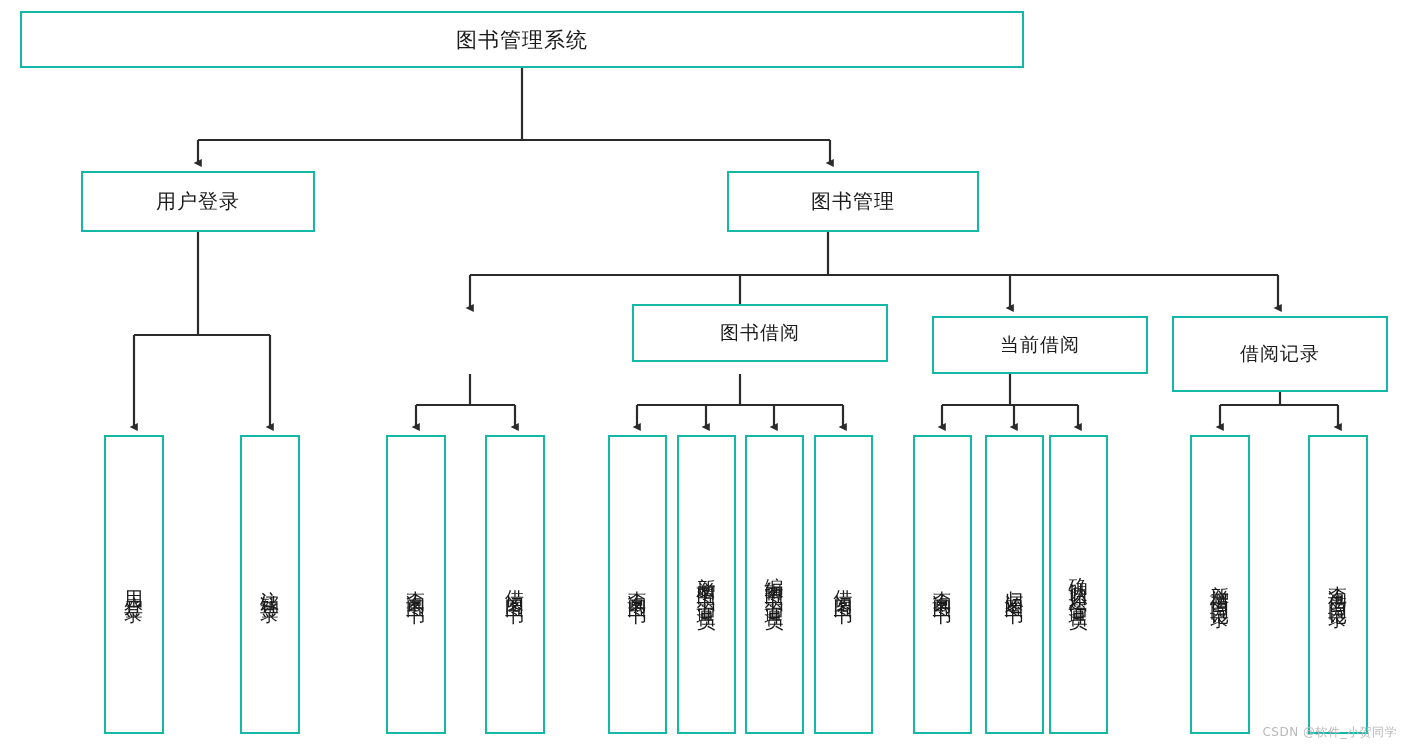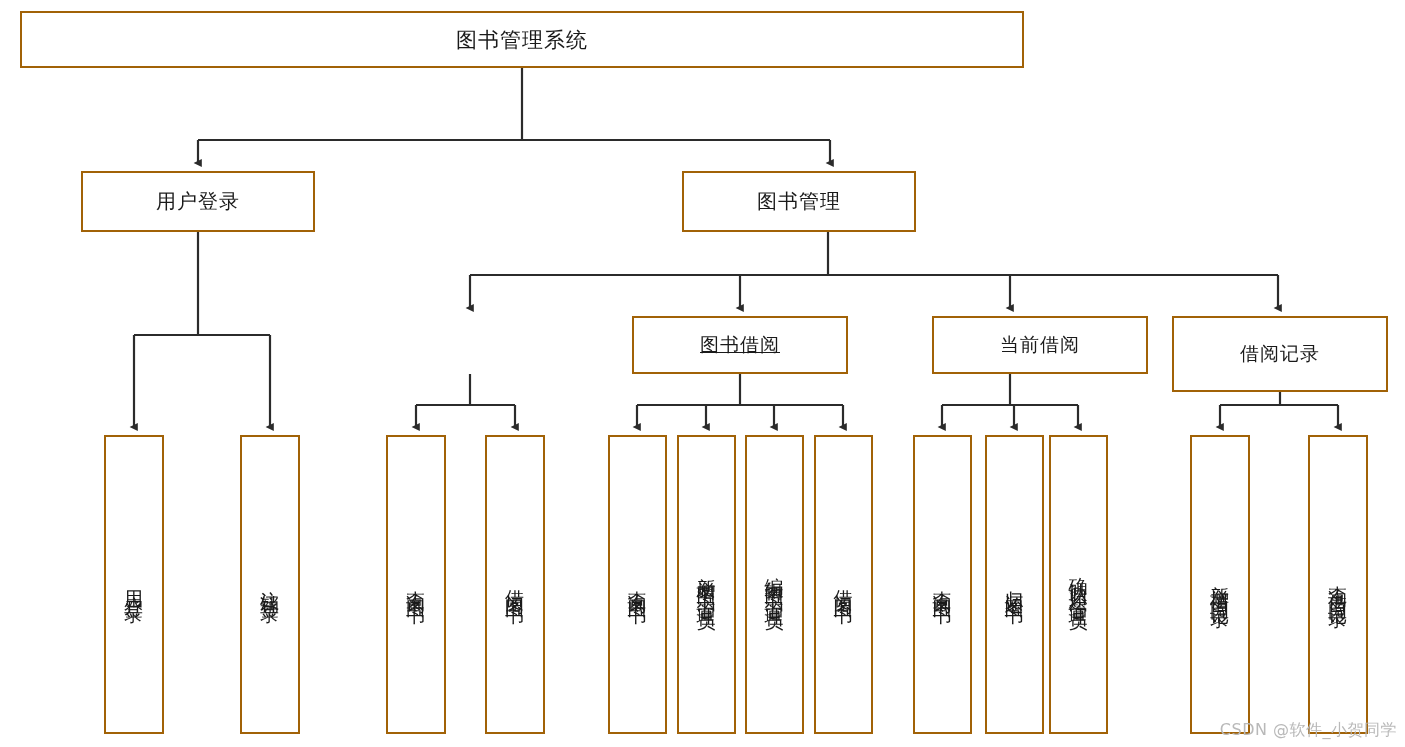--- a/index.html
+++ b/index.html
@@ -22,21 +22,21 @@
     position: absolute;
     left: 0;
     top: 0;
     width: 1405px;
     height: 747px;
     pointer-events: none;
   }
   .node {
     position: absolute;
     box-sizing: border-box;
-    border: 2px solid #a16207;
+    border: 2px solid #14b8a6;
     background: #ffffff;
     display: flex;
     align-items: center;
     justify-content: center;
     text-align: center;
     color: #1a1a1a;
   }
   .node-root {
     font-size: 21px;
     letter-spacing: 1px;
@@ -59,21 +59,21 @@
     text-orientation: upright;
     letter-spacing: 5px;
     line-height: 1;
     white-space: nowrap;
     display: block;
   }
   .watermark {
     position: absolute;
     right: 8px;
     bottom: 6px;
-    font-size: 16px;
+    font-size: 12px;
     color: #b9b9b9;
     letter-spacing: 0.5px;
     white-space: nowrap;
     font-family: "DejaVu Sans", "Liberation Sans", sans-serif;
   }
 </style>
 </head>
 <body>
 
 <div id="canvas">
@@ -129,25 +129,25 @@
     </g>
   </svg>
 
   <div class="node node-root" style="left:20px; top:11px; width:1004px; height:57px;">
     <span>图书管理系统</span>
   </div>
 
   <div class="node node-l2" style="left:81px; top:171px; width:234px; height:61px;">
     <span>用户登录</span>
   </div>
-  <div class="node node-l2" style="left:682px; top:171px; width:234px; height:61px;">
+  <div class="node node-l2" style="left:727px; top:171px; width:252px; height:61px;">
     <span>图书管理</span>
   </div>
 
-  <div class="node node-l3" style="left:632px; top:316px; width:216px; height:58px;text-decoration:underline;">
+  <div class="node node-l3" style="left:632px; top:304px; width:256px; height:58px;">
     <span>图书借阅</span>
   </div>
   <div class="node node-l3" style="left:932px; top:316px; width:216px; height:58px;">
     <span>当前借阅</span>
   </div>
   <div class="node node-l3" style="left:1172px; top:316px; width:216px; height:76px;">
     <span>借阅记录</span>
   </div>
 
   <div class="node node-leaf" style="left:104px; top:435px; width:60px; height:299px;">

